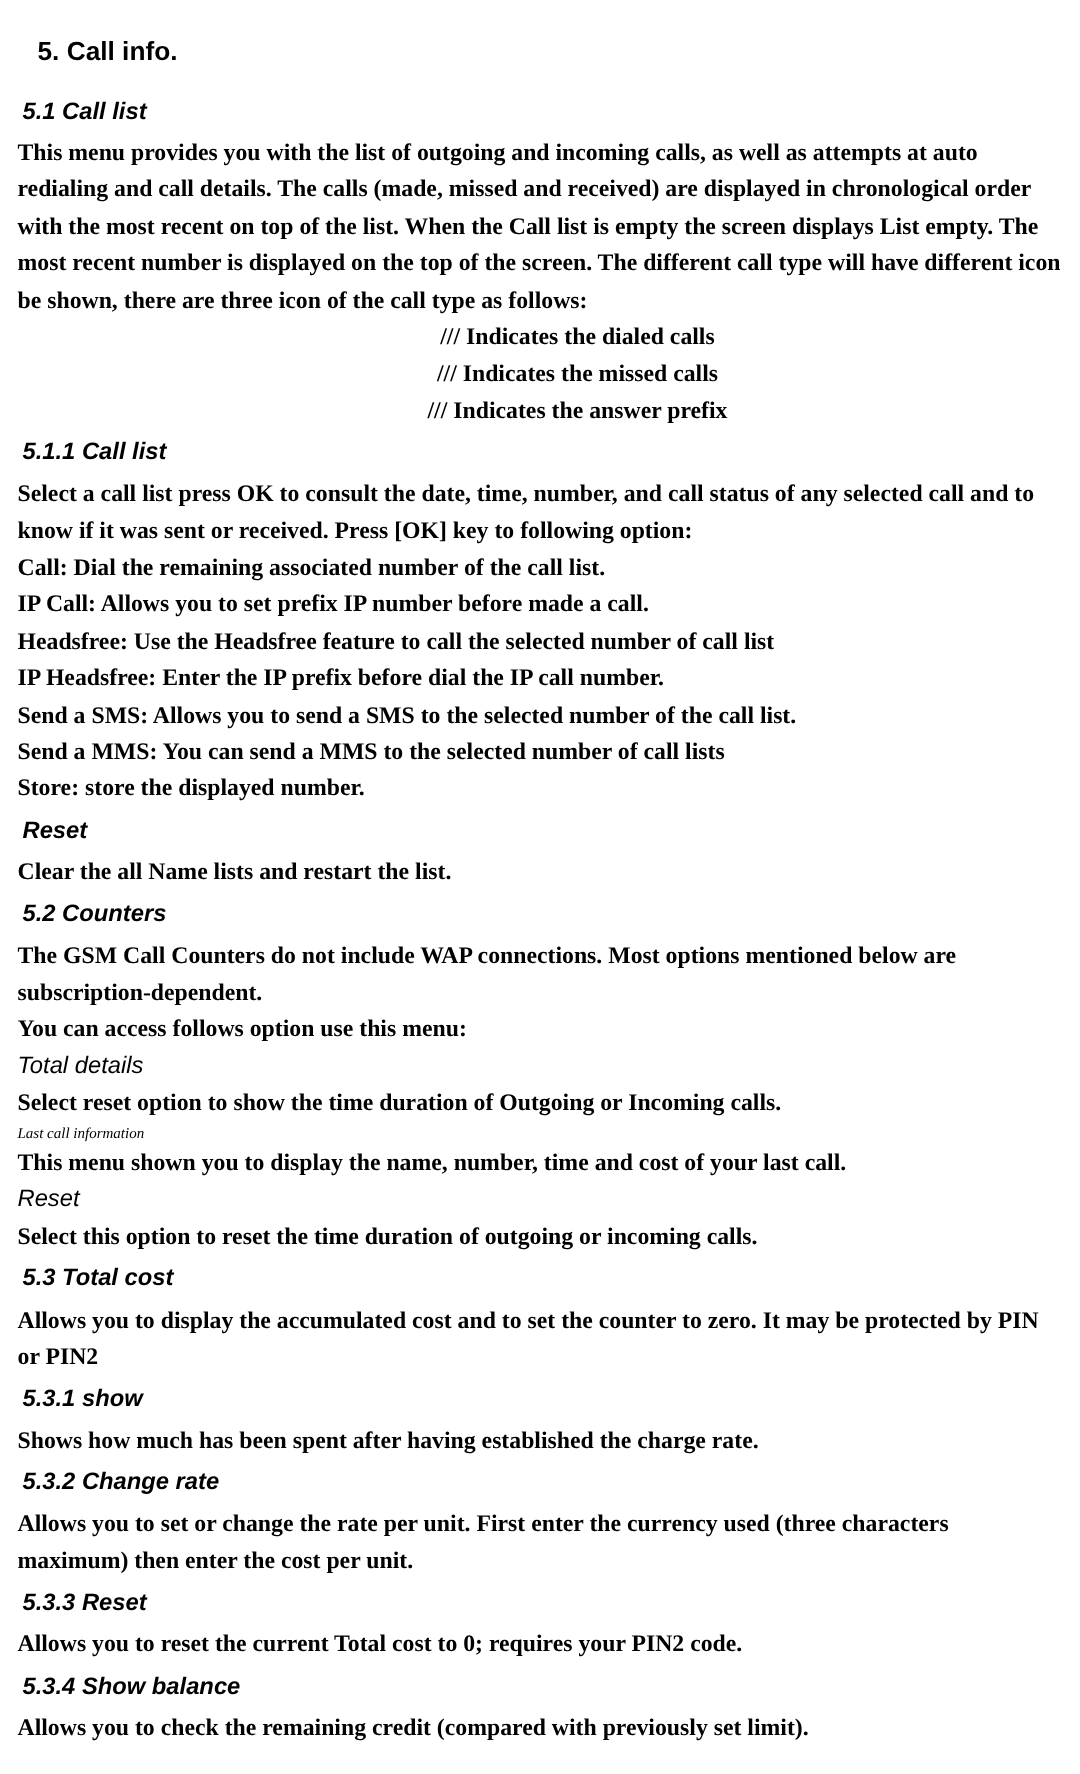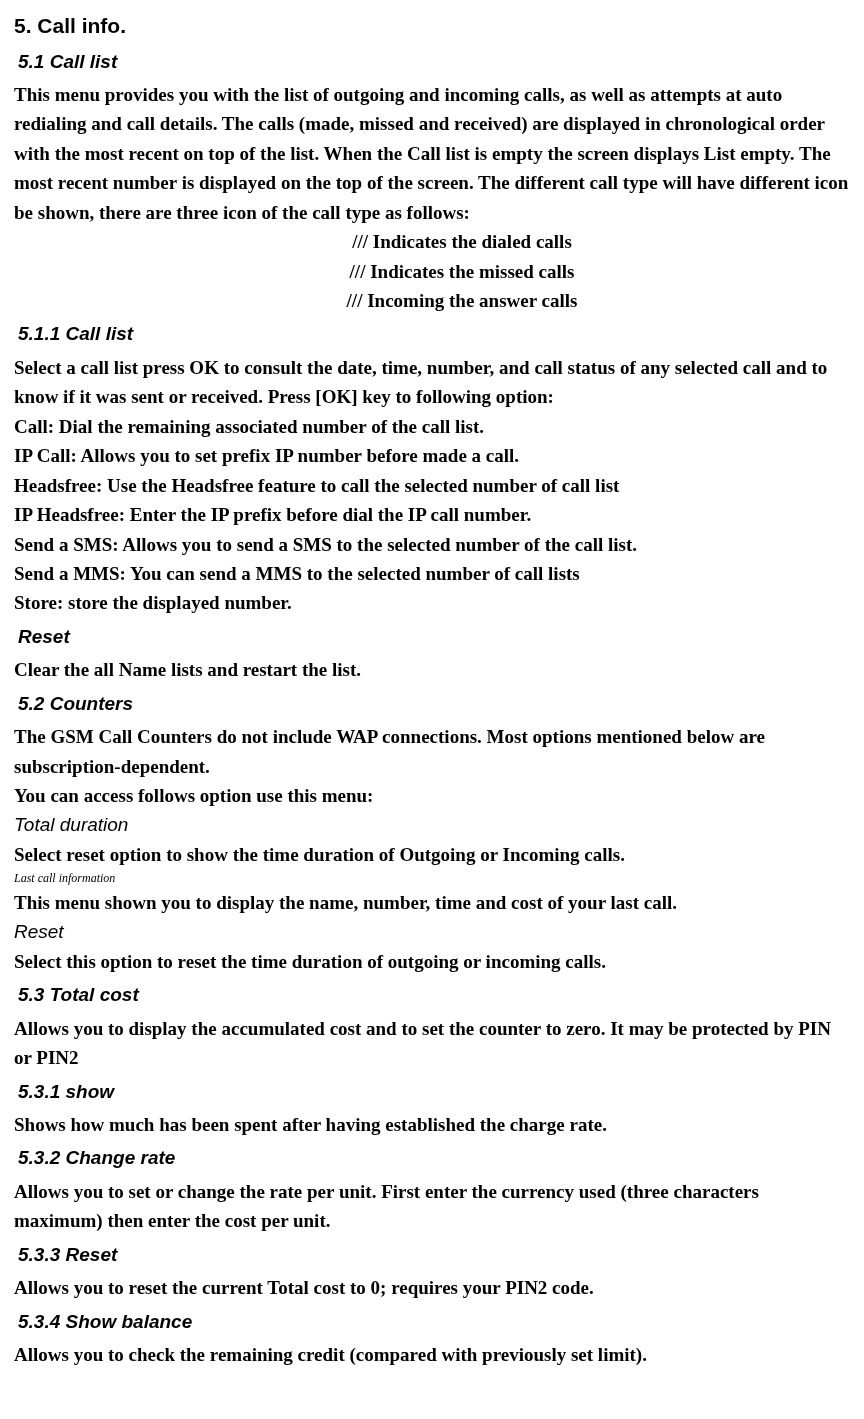--- a/index.html
+++ b/index.html
@@ -10,21 +10,21 @@
       background: #fff;
       margin: 0;
       padding: 10px 14px;
       width: 864px;
       box-sizing: border-box;
     }
     .h1 {
       font-weight: bold;
       font-family: Arial, Helvetica, sans-serif;
       font-size: 21px;
-      margin: 0;
+      margin: 16px;
     }
     .h2 {
       font-weight: bold;
       font-style: italic;
       font-family: Arial, Helvetica, sans-serif;
       font-size: 19px;
       margin: 4px;
     }
     .h3 {
       font-weight: normal;
@@ -50,38 +50,38 @@
     }
   </style>
 </head>
 <body>
 
 <div class="h1">5. Call info.</div>
 <div class="h2">5.1 Call list</div>
 <div class="para">This menu provides you with the list of outgoing and incoming calls, as well as attempts at auto redialing and call details. The calls (made, missed and received) are displayed in chronological order with the most recent on top of the list. When the Call list is empty the screen displays List empty. The most recent number is displayed on the top of the screen. The different call type will have different icon be shown, there are three icon of the call type as follows:</div>
 <div class="para indent">/// Indicates the dialed calls</div>
 <div class="para indent">/// Indicates the missed calls</div>
-<div class="para indent">/// Incoming the answer calls</div>
+<div class="para indent">/// Indicates the answer prefix</div>
 
 <div class="h2">5.1.1 Call list</div>
 <div class="para">Select a call list press OK to consult the date, time, number, and call status of any selected call and to know if it was sent or received. Press [OK] key to following option:</div>
 <div class="para">Call: Dial the remaining associated number of the call list.</div>
 <div class="para">IP Call: Allows you to set prefix IP number before made a call.</div>
 <div class="para">Headsfree: Use the Headsfree feature to call the selected number of call list</div>
 <div class="para">IP Headsfree: Enter the IP prefix before dial the IP call number.</div>
 <div class="para">Send a SMS: Allows you to send a SMS to the selected number of the call list.</div>
 <div class="para">Send a MMS: You can send a MMS to the selected number of call lists</div>
 <div class="para">Store: store the displayed number.</div>
 <div class="h2">Reset</div>
 <div class="para">Clear the all Name lists and restart the list.</div>
 
 <div class="h2">5.2 Counters</div>
 <div class="para">The GSM Call Counters do not include WAP connections. Most options mentioned below are subscription-dependent.</div>
 <div class="para">You can access follows option use this menu:</div>
-<div class="h3">Total duration</div>
+<div class="h3">Total details</div>
 <div class="para">Select reset option to show the time duration of Outgoing or Incoming calls.</div>
 <div class="h3serif">Last call information</div>
 <div class="para">This menu shown you to display the name, number, time and cost of your last call.</div>
 <div class="h3">Reset</div>
 <div class="para">Select this option to reset the time duration of outgoing or incoming calls.</div>
 
 <div class="h2">5.3 Total cost</div>
 <div class="para">Allows you to display the accumulated cost and to set the counter to zero. It may be protected by PIN or PIN2</div>
 <div class="h2">5.3.1 show</div>
 <div class="para">Shows how much has been spent after having established the charge rate.</div>

